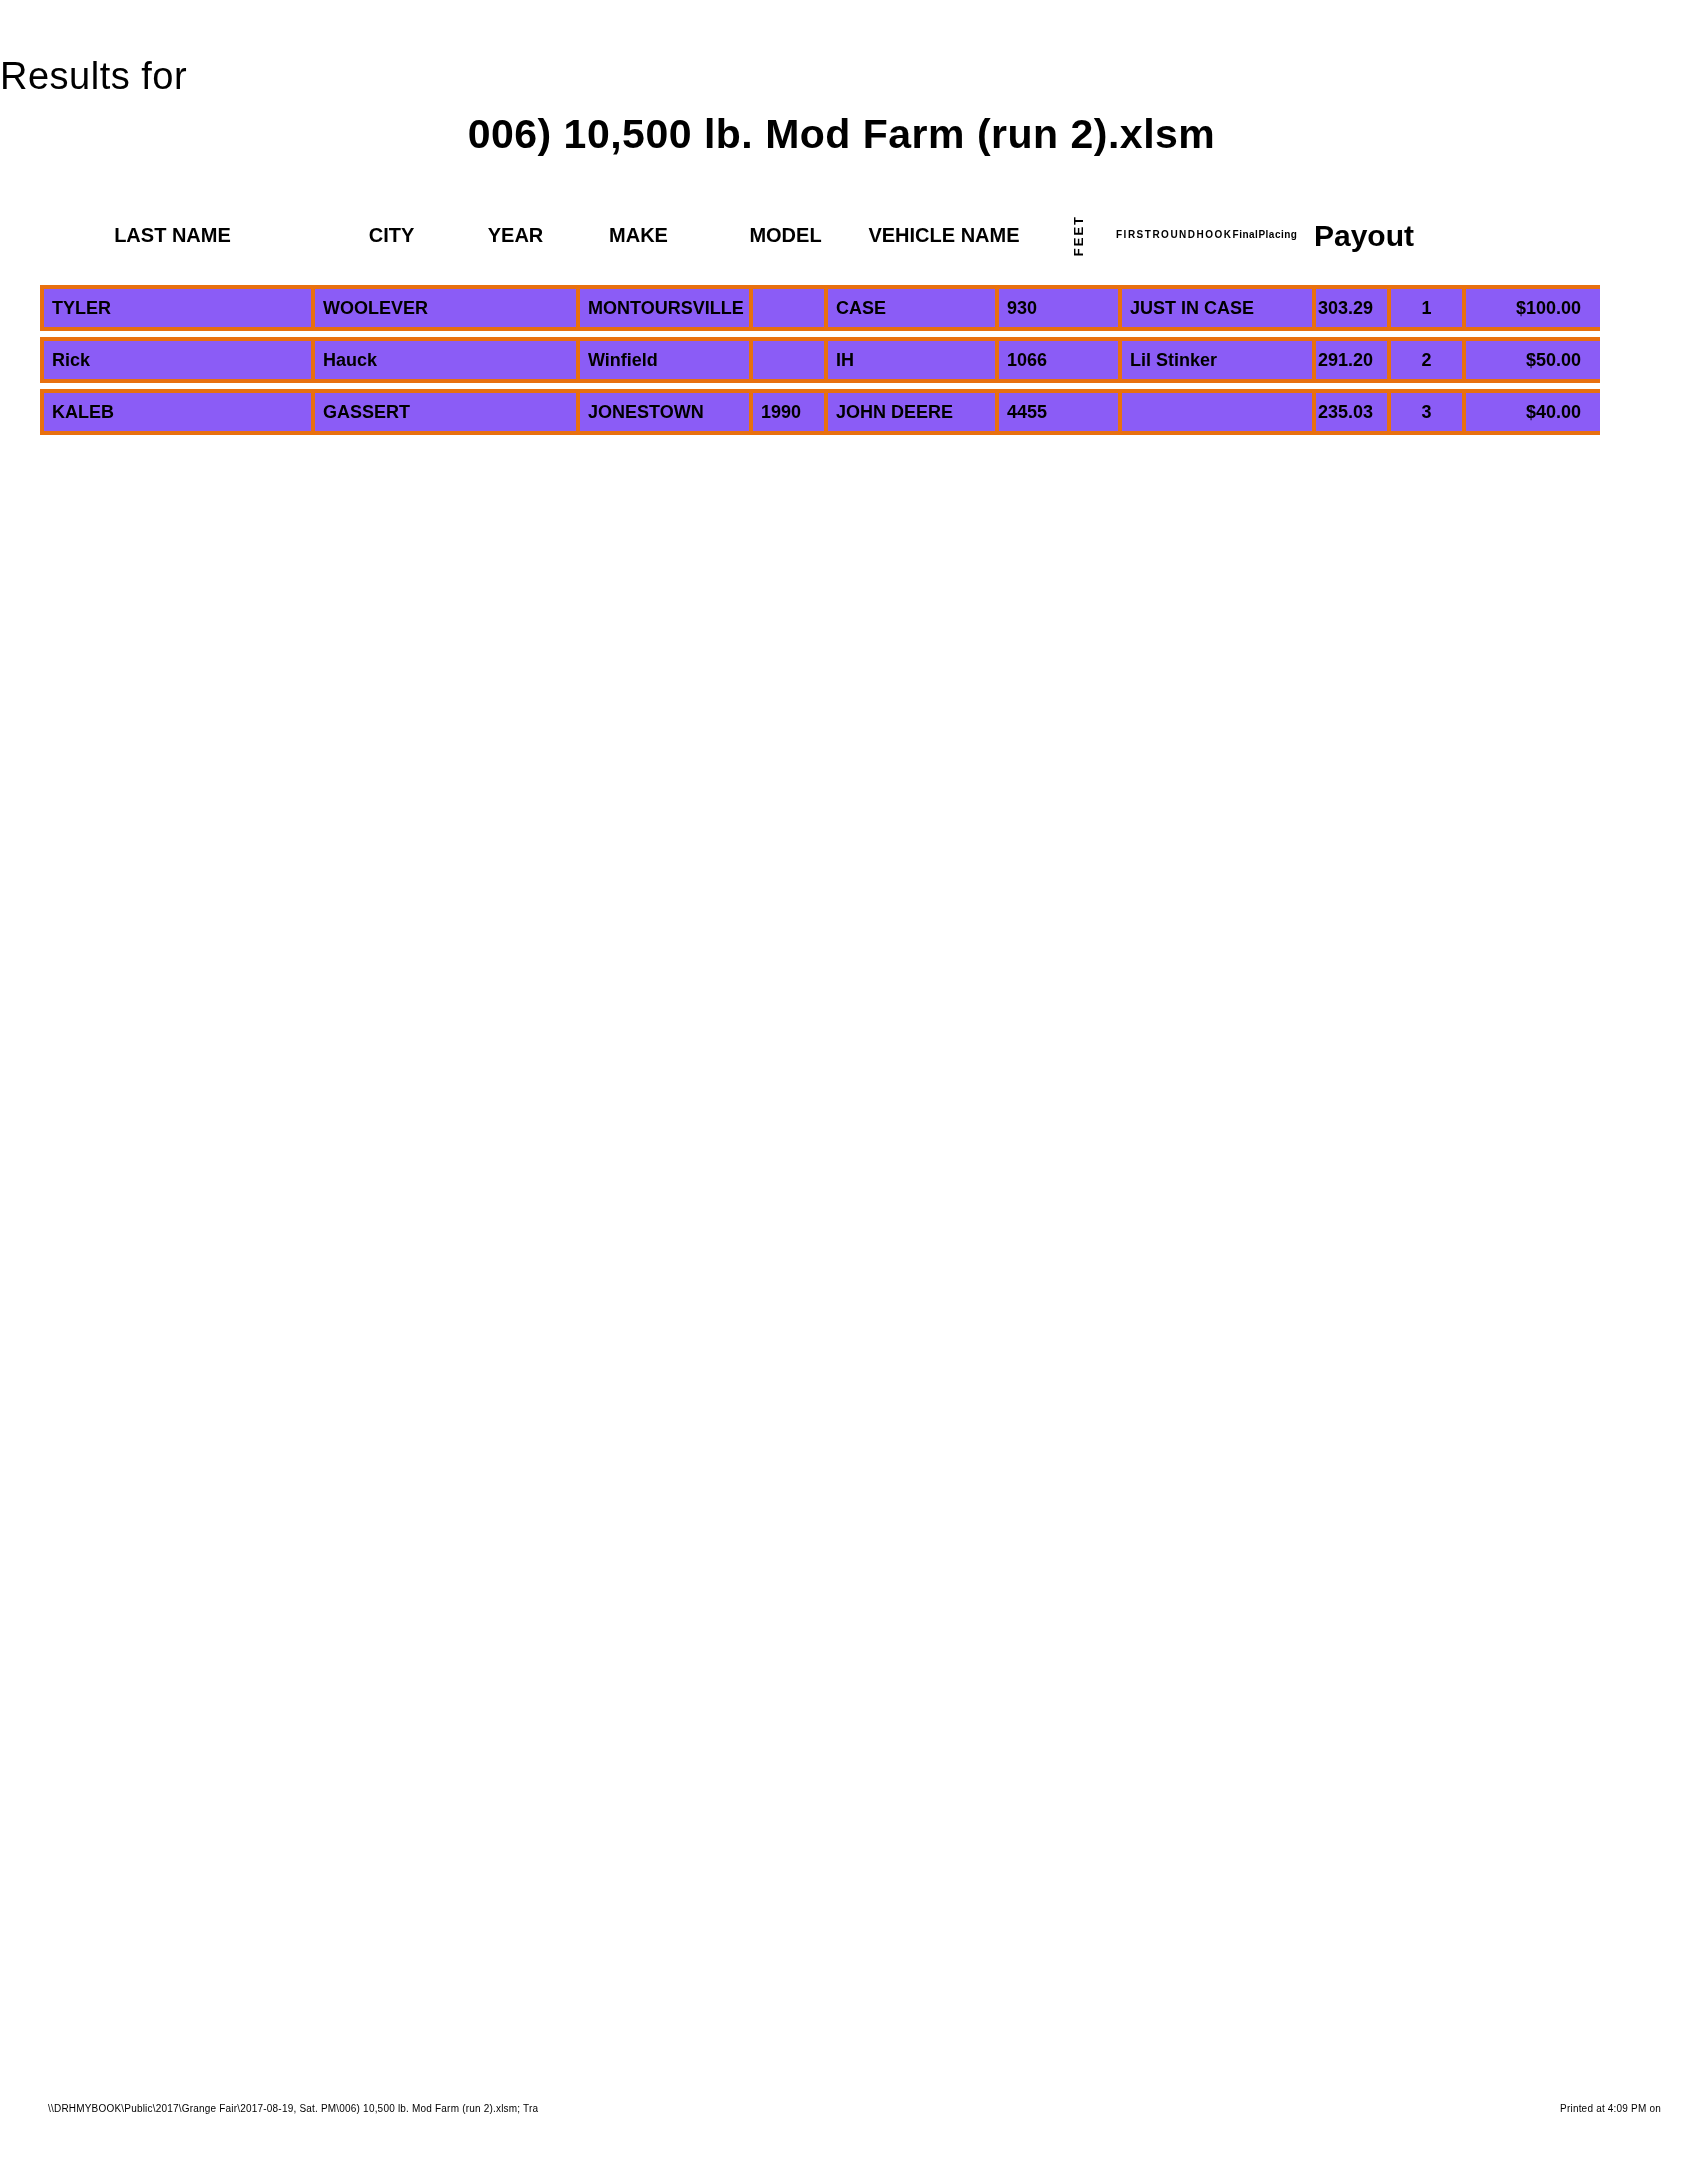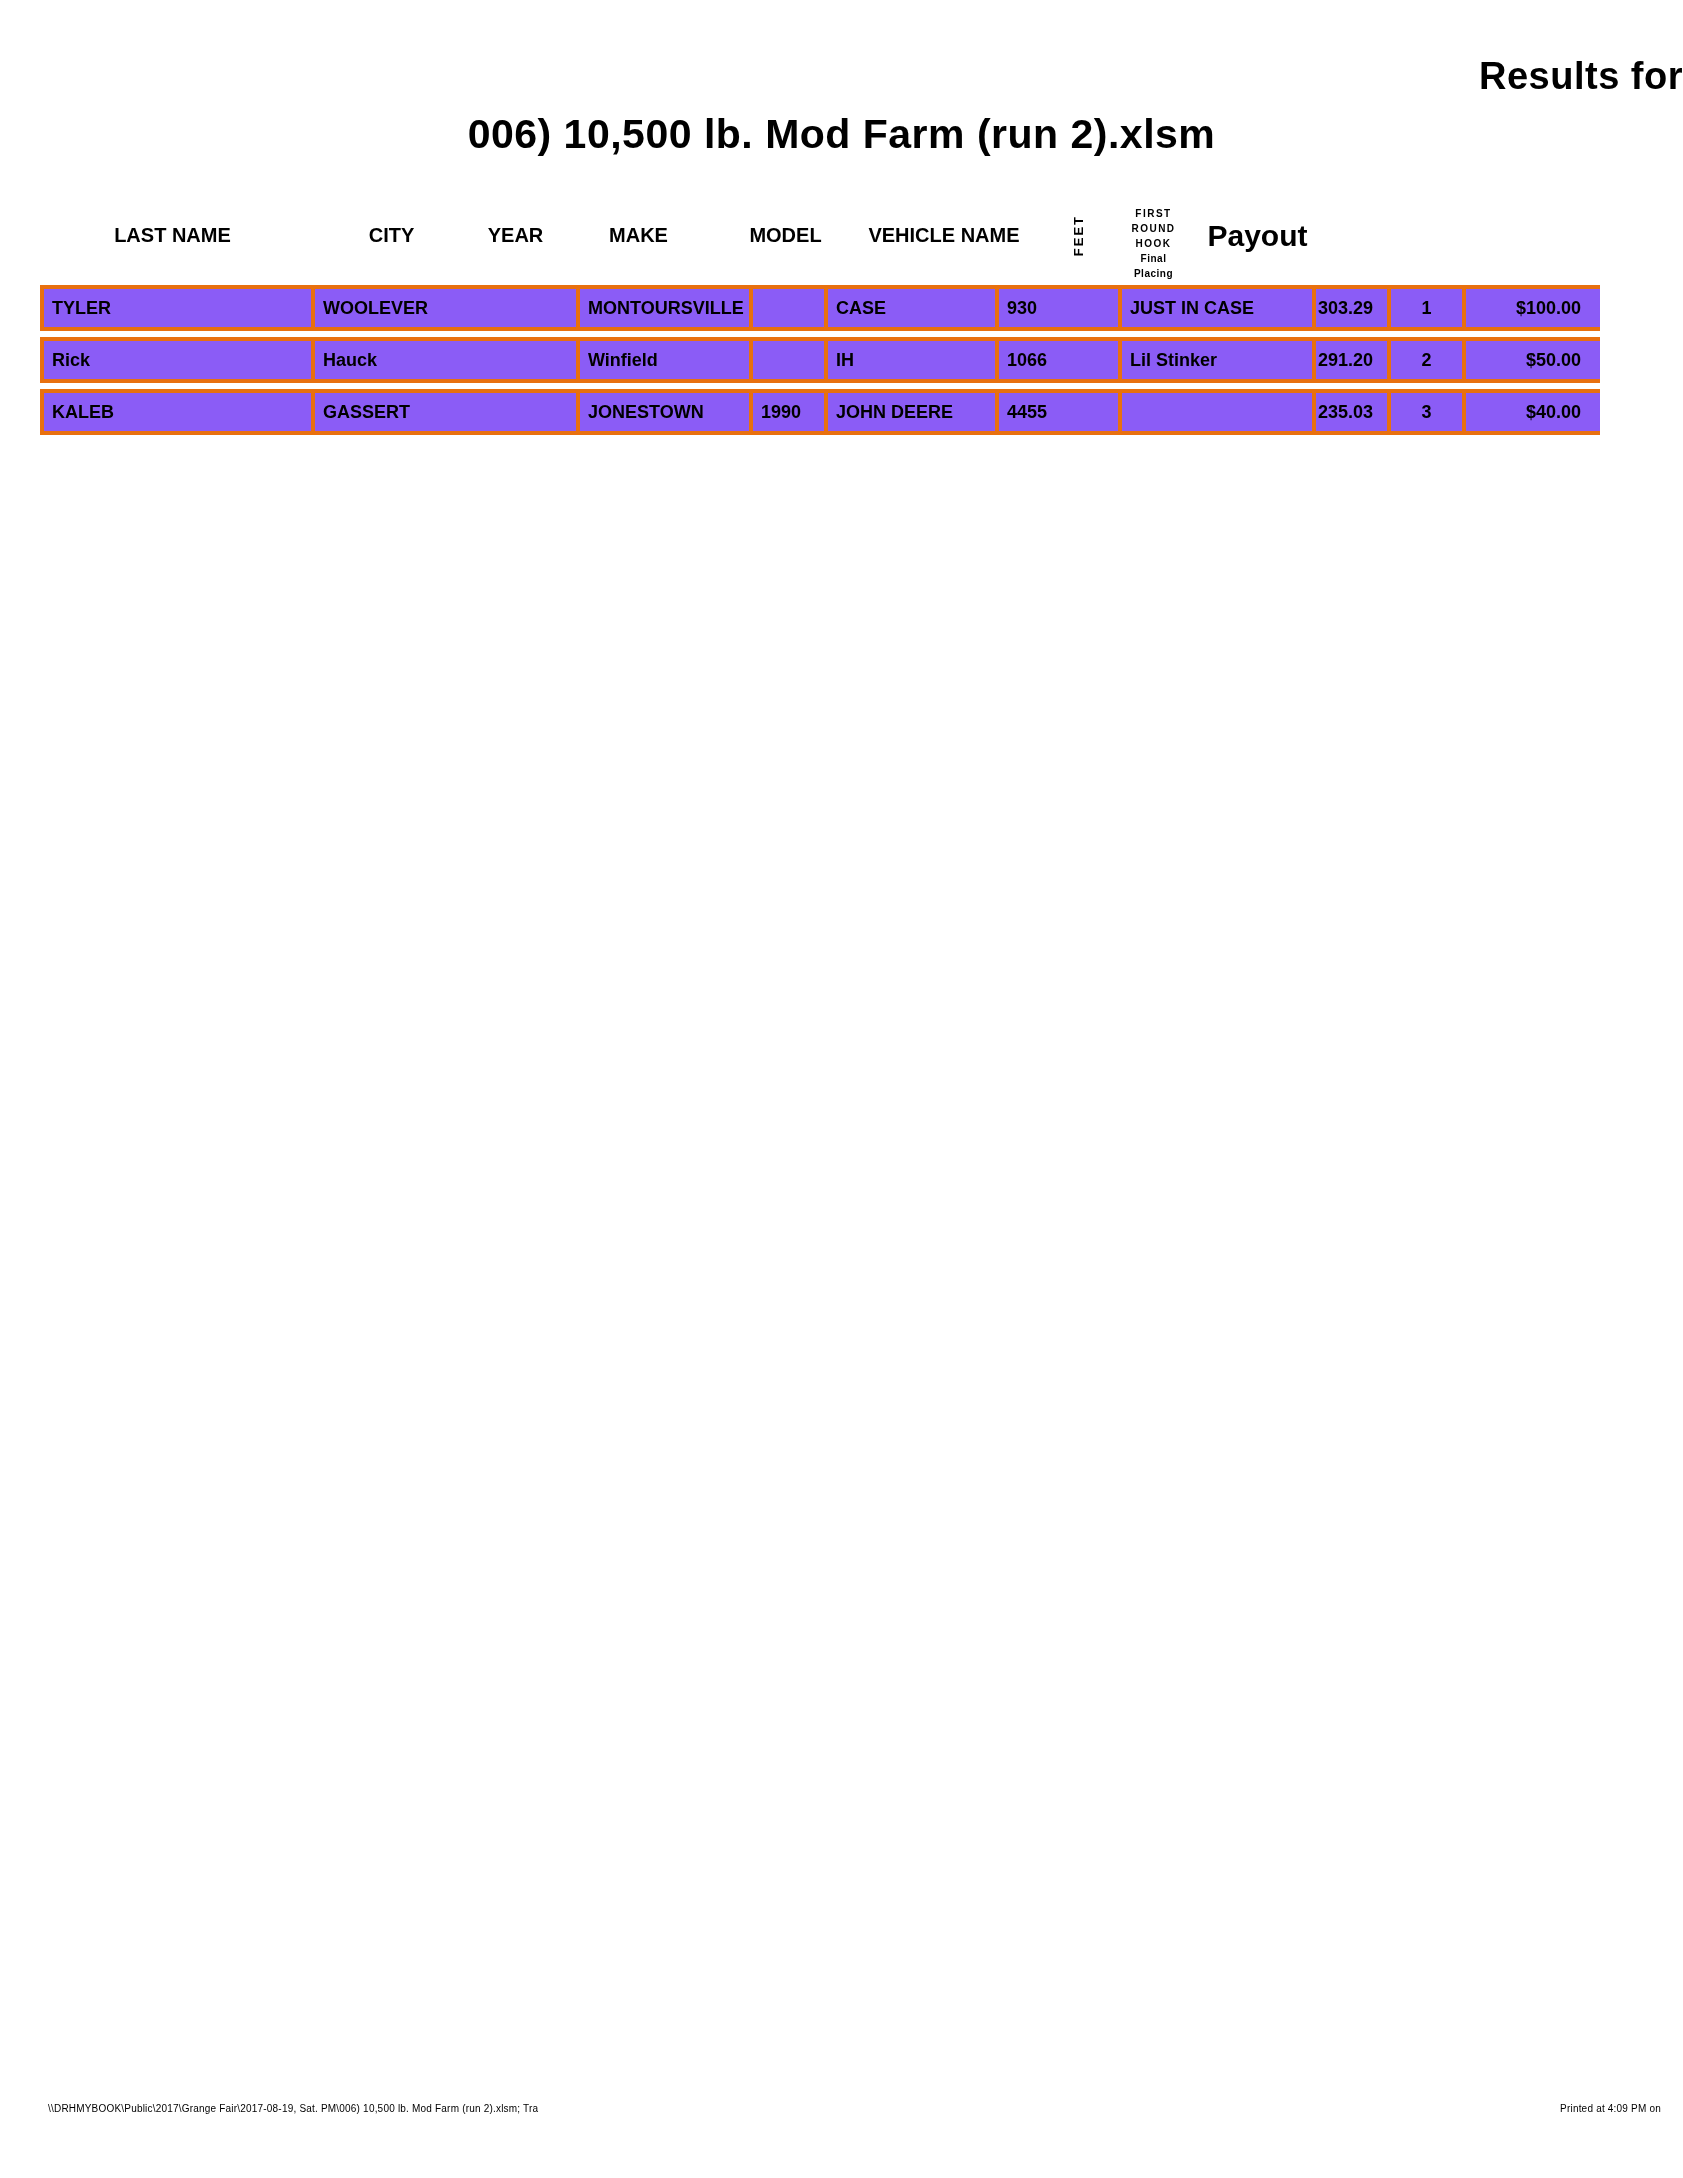--- a/index.html
+++ b/index.html
@@ -2,41 +2,41 @@
 <html style="--orange: #E8700F;"><head>
 <meta charset="utf-8">
 <style>
   :root { --orange: #E8700F; }
   html, body { margin: 0; padding: 0; }
   body {
     width: 1683px; height: 2178px; background: #ffffff; color: #000;
     font-family: "Liberation Sans", sans-serif; position: relative; overflow: hidden;
   }
   .title1 {
-    position: absolute; top: 55px; left: 0; width: 1683px; text-align: right;
-    font-size: 38px; font-weight: bold; letter-spacing: 0.5px;
+    position: absolute; top: 55px; left: 0; width: 1683px; text-align: left;
+    font-size: 38px; font-weight: normal; letter-spacing: 0.5px;
   }
   .title2 {
     position: absolute; top: 111px; left: 0; width: 1683px; text-align: center;
     font-size: 41px; font-weight: bold; letter-spacing: 0.5px;
   }
   .header-row {
     position: absolute; top: 188px; left: 40px; width: 1560px; height: 95px;
     display: flex; align-items: stretch;
   }
   .hcell {
     display: flex; align-items: center; justify-content: center;
     font-weight: bold; font-size: 20px; box-sizing: border-box; text-align: center;
   }
   .hcell.payout { font-size: 30px; }
   .feet-rotated {
     writing-mode: vertical-rl; transform: rotate(180deg);
     font-size: 13px; font-weight: bold; letter-spacing: 2px;
   }
-  .hook-stack { flex-direction: column; justify-content: flex-end; padding-bottom: 2px; }
+  .hook-stack { justify-content: flex-end; padding-bottom: 2px; }
   .hook-line-caps { font-size: 10px; font-weight: bold; letter-spacing: 1.5px; line-height: 15px; }
   .hook-line { font-size: 10px; font-weight: bold; letter-spacing: 0.5px; line-height: 15px; }
   .rows { position: absolute; top: 285px; left: 40px; }
   .trow {
     display: flex; width: 1560px; height: 46px; box-sizing: border-box;
     border: 4px solid var(--orange); border-right: none;
     margin-bottom: 6px; background: #8b5cf6;
   }
   .cell {
     box-sizing: border-box; border-right: 4px solid var(--orange);

